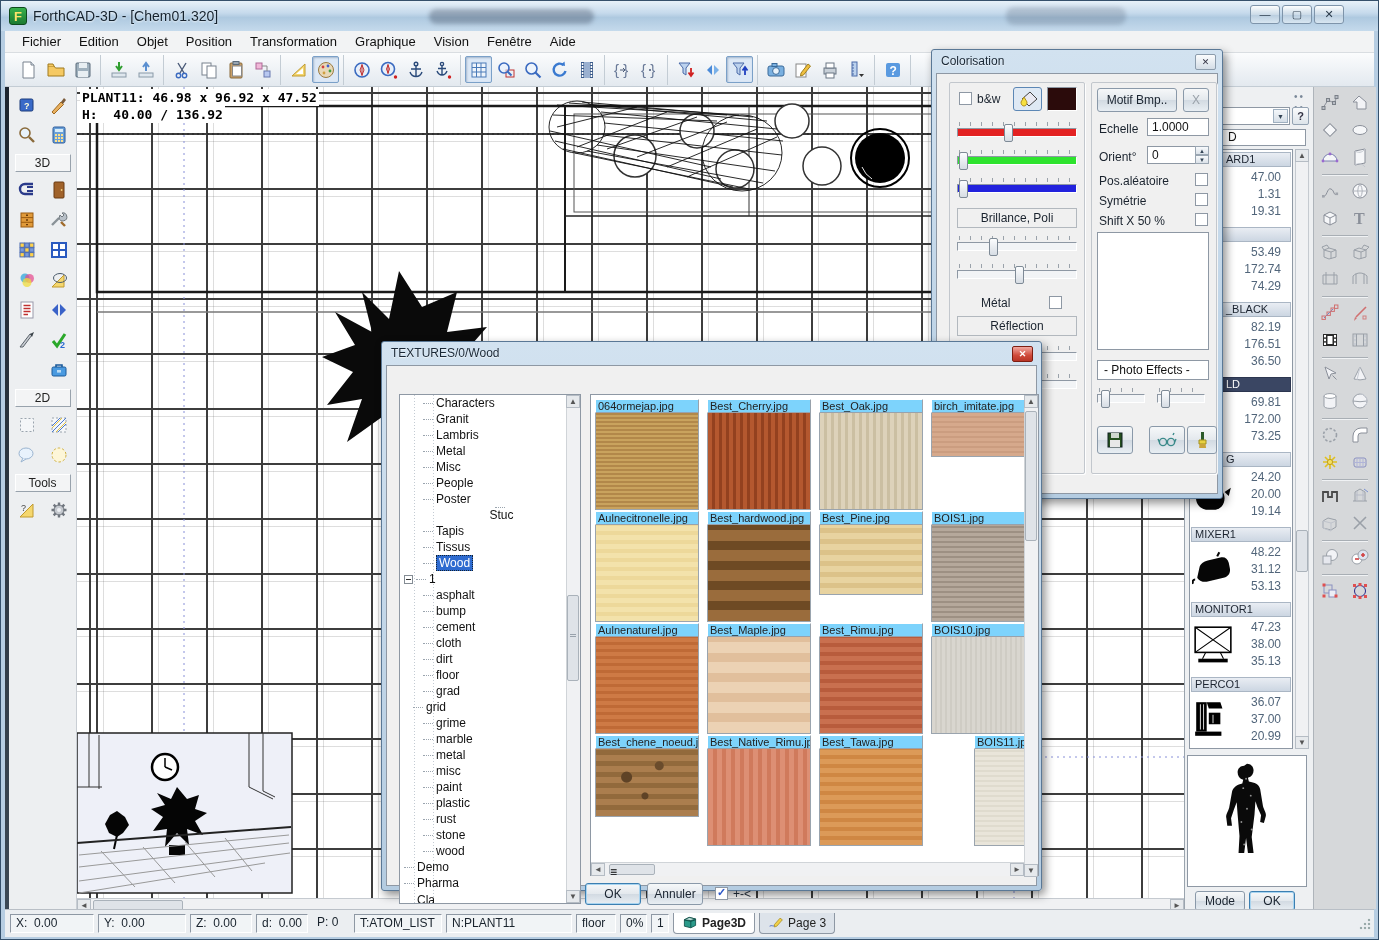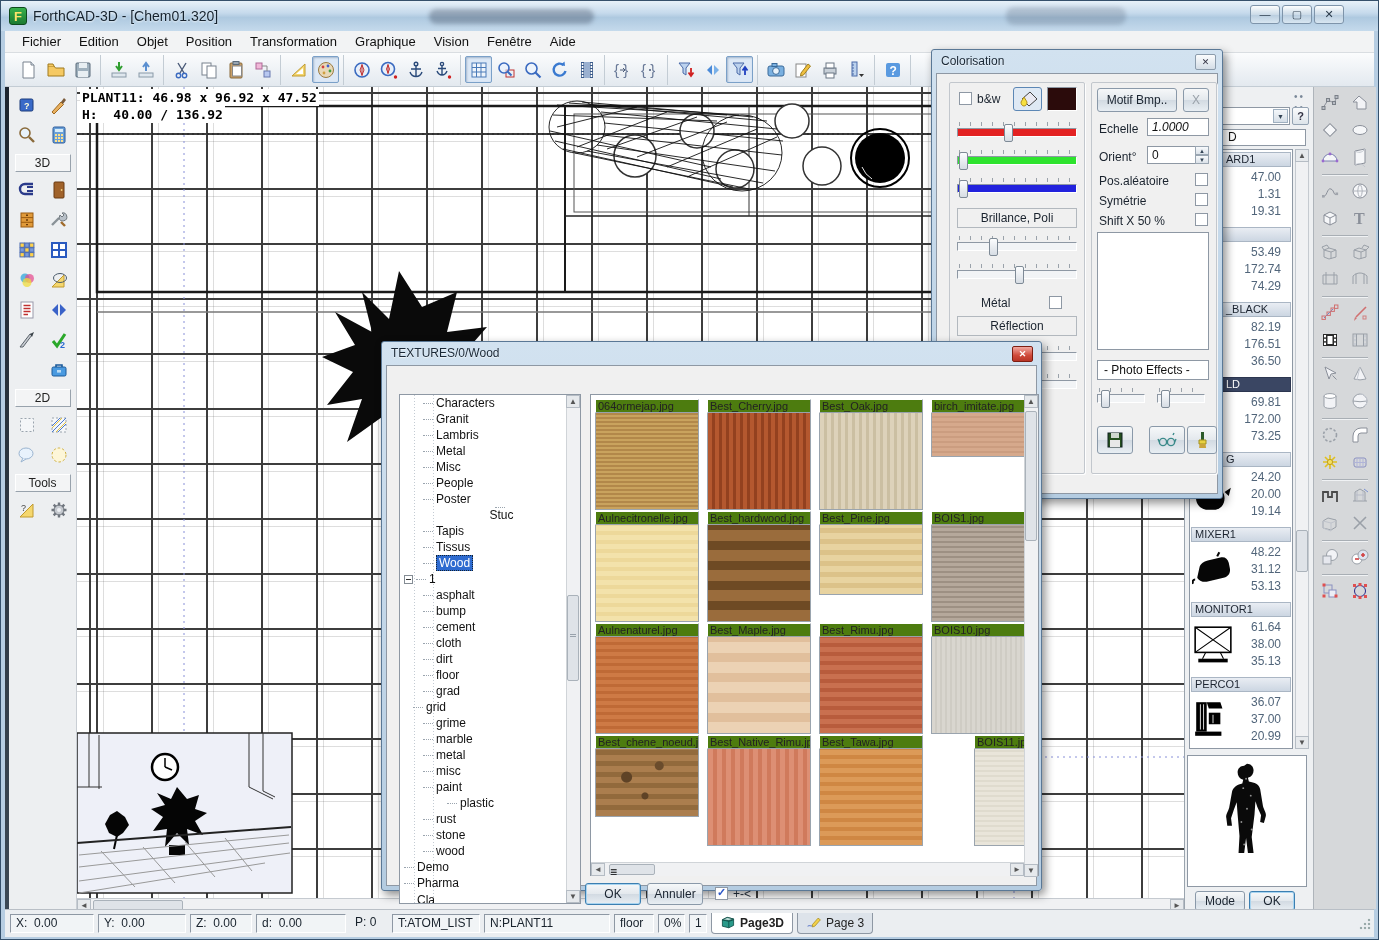--- a/index.html
+++ b/index.html
@@ -127,21 +127,21 @@
     background-image:repeating-linear-gradient(180deg,#c3cbd3 0 1px,transparent 1px 3px),
                      repeating-linear-gradient(180deg,#c3cbd3 0 1px,transparent 1px 3px);
     background-size:1px 100%,1px 100%; background-position:14px 0,33px 0; background-repeat:no-repeat; }
   .trow { height:16px; display:flex; align-items:center; font-size:12px; color:#111; white-space:nowrap; }
   .tconn { width:10px; border-top:1px dotted #9aa4ae; margin-right:3px; flex:none; }
   .texp { width:9px; height:9px; border:1px solid #848c94; background:#fff; flex:none; margin-right:3px; position:relative; }
   .texp::after { content:""; position:absolute; left:1px; right:1px; top:3px; border-top:1px solid #333; }
   .tsel { background:#2e6bd0; color:#fff; border:1px dotted #123; padding:0 2px; }
   #tex-thumbs { position:absolute; left:203px; top:28px; width:449px; height:482px; background:#fff; border:1px solid #8e98a4; overflow:hidden; }
   .thumb { position:absolute; width:104px; }
-  .tlab { height:14px; font-size:11px; color:#222; background:#4d7c0f; border:1px solid; border-color:#fff #98a2ac #98a2ac #fff;
+  .tlab { height:14px; font-size:11px; color:#222; background:#7dd3fc; border:1px solid; border-color:#fff #98a2ac #98a2ac #fff;
     line-height:12px; padding-left:2px; overflow:hidden; white-space:nowrap; }
   .timg { border:1px solid #9aa4ae; border-top:none; }
   
   .vscroll { position:absolute; width:14px; background:#f0f1f3; border-left:1px solid #d0d4d8; }
   .hscroll { position:absolute; height:14px; background:#f0f1f3; border-top:1px solid #d0d4d8; }
 </style>
 </head>
 <body>
 
 <div id="win">
@@ -882,21 +882,21 @@
         <div class="ritem" style="top: 452px;">
           <div class="rhead" style="">MONITOR1</div>
           <div class="rbody">
             <span class="rico"><svg viewBox="0 0 40 40">
                 <rect x="3" y="4" width="34" height="24" fill="#fff" stroke="#000" stroke-width="1.5"></rect>
                 <path d="M3 4l34 24M37 4L3 28" stroke="#000"></path>
                 <path d="M13 28l-3 6M27 28l3 6" stroke="#000" fill="none"></path>
                 <rect x="6" y="34" width="28" height="3.5" fill="#000"></rect>
               </svg></span>
             <div class="rvals">
-              <div>61.64</div>
+              <div>47.23</div>
               <div>38.00</div>
               <div>35.13</div>
             </div>
           </div>
         </div>
         <div class="ritem" style="top: 527px;">
           <div class="rhead" style="">PERCO1</div>
           <div class="rbody">
             <span class="rico"><svg viewBox="0 0 40 40">
                 <g fill="#000">
@@ -1295,21 +1295,21 @@
             </svg>
           </span>
         </div>
       </div>
     </div>
 
   <div id="statusbar">
       <div class="st-cell" style="width: 84px;">X:  0.00</div>
       <div class="st-cell" style="width: 88px;">Y:  0.00</div>
       <div class="st-cell" style="width: 62px;">Z:  0.00</div>
-      <div class="st-cell" style="width: 90px;">d:  0.00</div>
+      <div class="st-cell" style="width: 52px;">d:  0.00</div>
       <div class="st-cell st-flat" style="width: 38px;">P: 0</div>
       <div class="st-cell" style="width: 88px;">T:ATOM_LIST</div>
       <div class="st-cell" style="width: 126px;">N:PLANT11</div>
       <div class="st-cell" style="width: 40px;">floor</div>
       <div class="st-cell" style="width: 27px;">0%</div>
       <div class="st-cell" style="width: 18px;">1</div>
       <div class="st-tab active">
         <span class="ic ">
           <svg viewBox="0 0 20 20">
             <path d="M3 6l6-3 8 2v8l-6 3-8-2z" fill="#2a9a8a" stroke="#0a4a42"></path>
@@ -1378,21 +1378,21 @@
         </div>
       <div class="ticks" style="left:22px;top:300px;width:116px;"></div>
       <div class="slider" style="left:20px;top:306px;width:120px;">
           <div class="sthumb" style="left:10%;"></div>
         </div>
 
       <div class="grp" style="left:154px;top:8px;width:126px;height:392px;"></div>
       <div class="btn7" style="position:absolute;left:160px;top:14px;width:80px;height:24px;line-height:22px;">Motif Bmp..</div>
       <div class="btn7" style="position:absolute;left:246px;top:14px;width:26px;height:24px;line-height:22px;color:#9aa2aa;">X</div>
       <div class="lbl" style="left:162px;top:48px;">Echelle</div>
-      <div class="inp" style="left:210px;top:44px;width:62px;height:18px;font-style:italic;">1.0000</div>
+      <div class="inp" style="left:210px;top:44px;width:62px;height:18px;">1.0000</div>
       <div class="lbl" style="left:162px;top:76px;">Orient°</div>
       <div class="inp" style="left:210px;top:72px;width:62px;height:18px;">0</div>
       <div class="spinb" style="left:258px;top:72px;">▲</div>
       <div class="spinb" style="left:258px;top:81px;">▼</div>
       <div class="lbl" style="left:162px;top:100px;">Pos.aléatoire</div>
       <div class="ckbox" style="left:258px;top:99px;"></div>
       <div class="lbl" style="left:162px;top:120px;">Symétrie</div>
       <div class="ckbox" style="left:258px;top:119px;"></div>
       <div class="lbl" style="left:162px;top:140px;">Shift X 50 %</div>
       <div class="ckbox" style="left:258px;top:139px;"></div>
@@ -1535,21 +1535,21 @@
             <span class="">metal</span>
           </div>
           <div class="trow" style="padding-left: 23px;">
             <span class="tconn"></span>
             <span class="">misc</span>
           </div>
           <div class="trow" style="padding-left: 23px;">
             <span class="tconn"></span>
             <span class="">paint</span>
           </div>
-          <div class="trow" style="padding-left: 23px; margin-left: 24px;">
+          <div class="trow" style="padding-left: 23px;">
             <span class="tconn"></span>
             <span class="">plastic</span>
           </div>
           <div class="trow" style="padding-left: 23px;">
             <span class="tconn"></span>
             <span class="">rust</span>
           </div>
           <div class="trow" style="padding-left: 23px;">
             <span class="tconn"></span>
             <span class="">stone</span>

